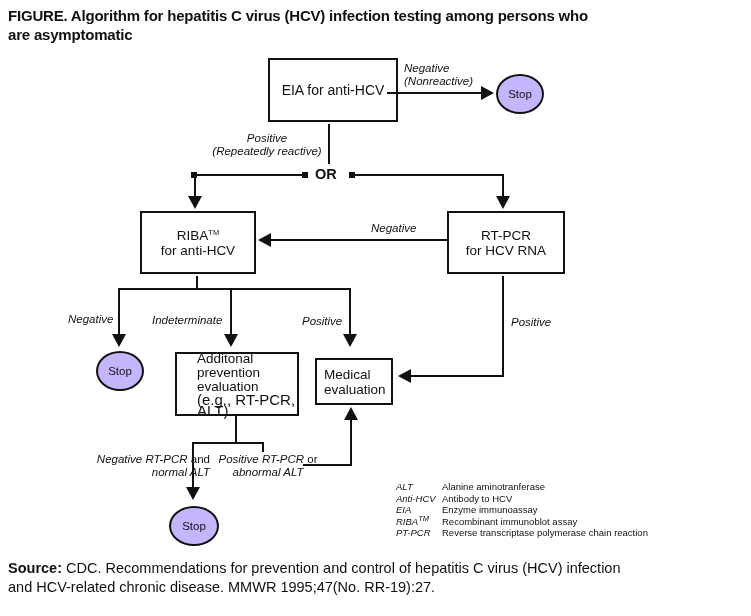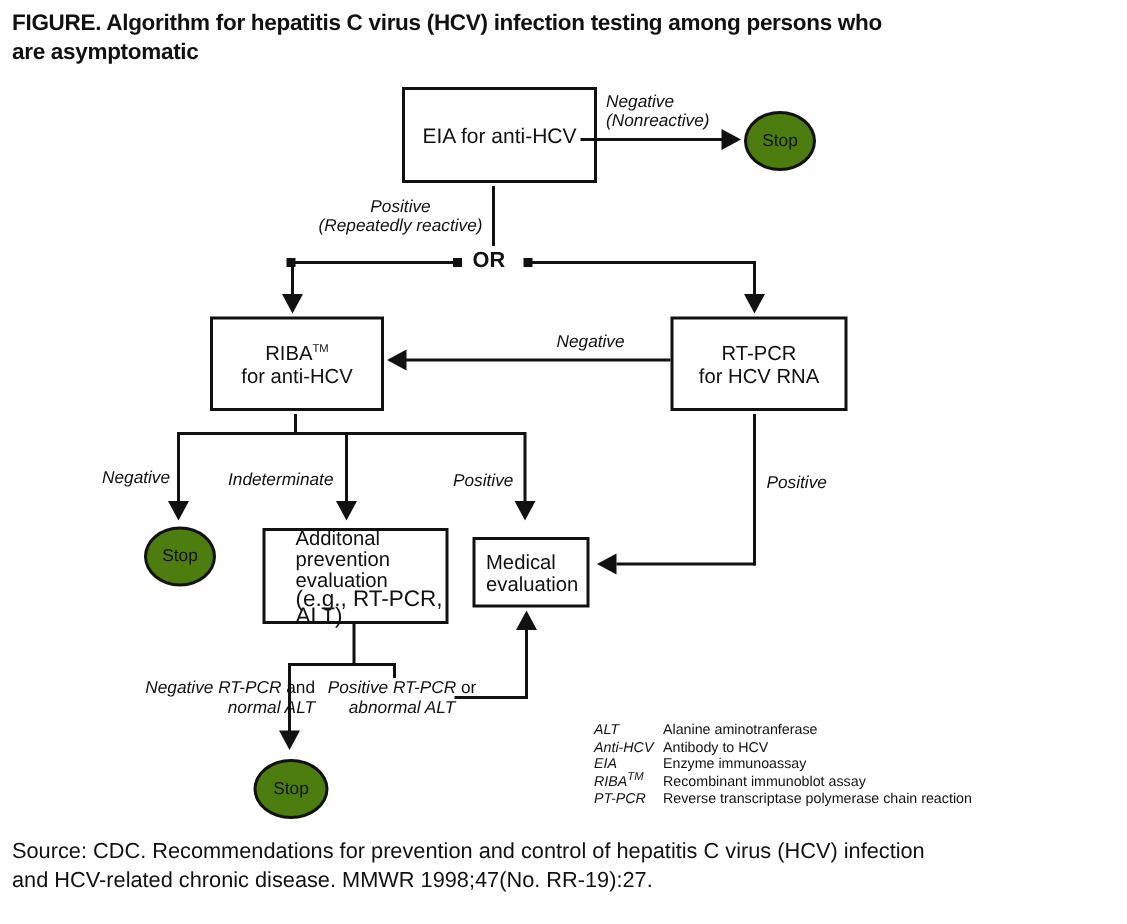--- a/index.html
+++ b/index.html
@@ -7,41 +7,41 @@
   .page {
     position:relative; width:751px; height:616px; background:#ffffff;
     font-family:"Liberation Sans", sans-serif; color:#111111; overflow:hidden;
   }
   .title { position:absolute; left:8px; top:6px; width:730px;
     font-size:15px; font-weight:bold; line-height:19px; letter-spacing:-0.2px; }
   .node { position:absolute; border:2px solid #111; background:#fff;
     display:flex; flex-direction:column; align-items:center; justify-content:center;
     font-size:13.5px; line-height:15px; text-align:center; }
   .node.leftalign { align-items:flex-start; text-align:left; }
-  .stop { position:absolute; border:2px solid #111; border-radius:50%; background:#4d7c0f;
+  .stop { position:absolute; border:2px solid #111; border-radius:50%; background:#c4b5fd;
     display:flex; align-items:center; justify-content:center; font-size:11.5px; }
   .hline { position:absolute; height:2px; background:#111; }
   .vline { position:absolute; width:2px; background:#111; }
   .sq { position:absolute; width:6px; height:6px; background:#111; }
   .arr { position:absolute; width:0; height:0; }
   .arr-r { border-top:7px solid transparent; border-bottom:7px solid transparent; border-left:13px solid #111; }
   .arr-l { border-top:7px solid transparent; border-bottom:7px solid transparent; border-right:13px solid #111; }
   .arr-d { border-left:7px solid transparent; border-right:7px solid transparent; border-top:13px solid #111; }
   .arr-u { border-left:7px solid transparent; border-right:7px solid transparent; border-bottom:13px solid #111; }
   .elabel { position:absolute; font-style:italic; font-size:11.5px; line-height:13px; }
   .elabel .rm { font-style:normal; }
   .center { text-align:center; }
   .or { position:absolute; font-size:14.5px; font-weight:bold; }
   sup { font-size:7.5px; vertical-align:super; line-height:0; }
   .small-line { font-size:15px; line-height:11px; }
   .legend { position:absolute; left:396px; top:481px; font-size:9.5px; line-height:11.6px; }
   .legend-row { display:flex; }
   .legend-term { width:46px; flex:0 0 46px;font-style:italic; }
   .source { position:absolute; left:8px; top:559px; font-size:14.5px; line-height:19px; }
-  .source b { font-weight:normal;margin-top:20px; }
+  .source b { font-weight:bold;margin-top:20px; }
 </style>
 </head>
 <body>
 
 <div class="page">
 
   <div class="title">
     <div>FIGURE. Algorithm for hepatitis C virus (HCV) infection testing among persons who</div>
     <div>are asymptomatic</div>
   </div>
@@ -183,16 +183,16 @@
       <span>Recombinant immunoblot assay</span>
     </div>
     <div class="legend-row">
       <span class="legend-term">PT-PCR</span>
       <span>Reverse transcriptase polymerase chain reaction</span>
     </div>
   </div>
 
   <div class="source">
     <div><b>Source:</b><span> CDC. Recommendations for prevention and control of hepatitis C virus (HCV) infection</span></div>
-    <div>and HCV-related chronic disease. MMWR 1998;47(No. RR-19):27.</div>
+    <div>and HCV-related chronic disease. MMWR 1995;47(No. RR-19):27.</div>
   </div>
 
 </div>
 
 </body></html>

